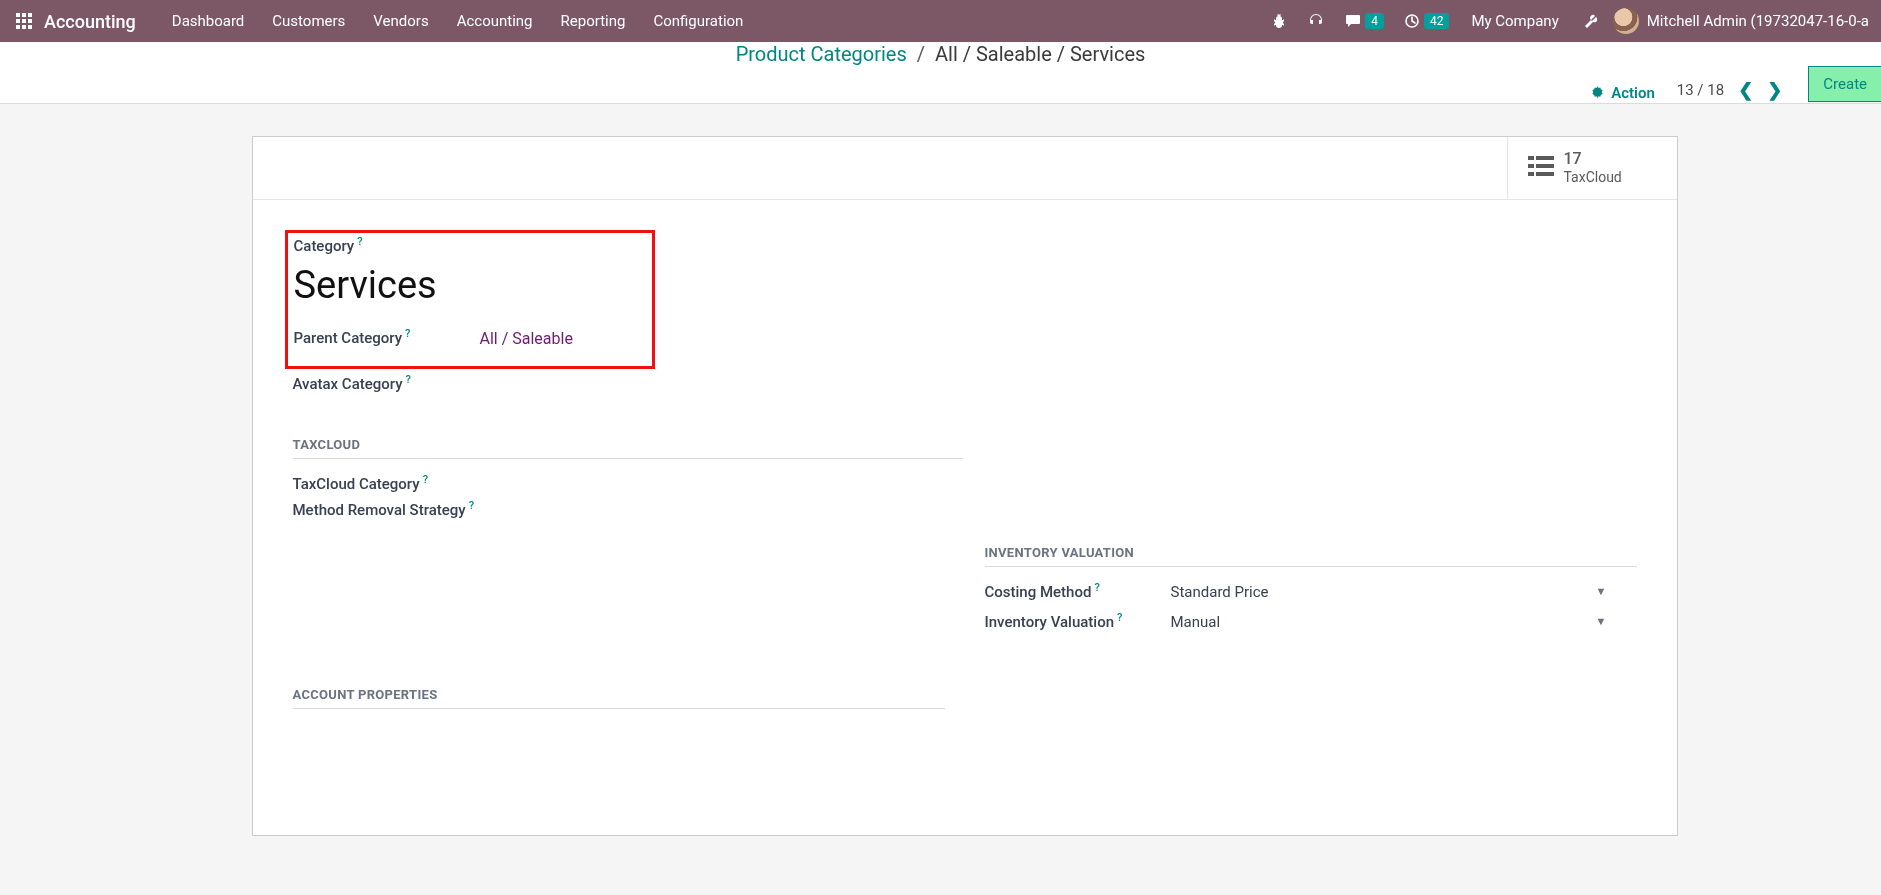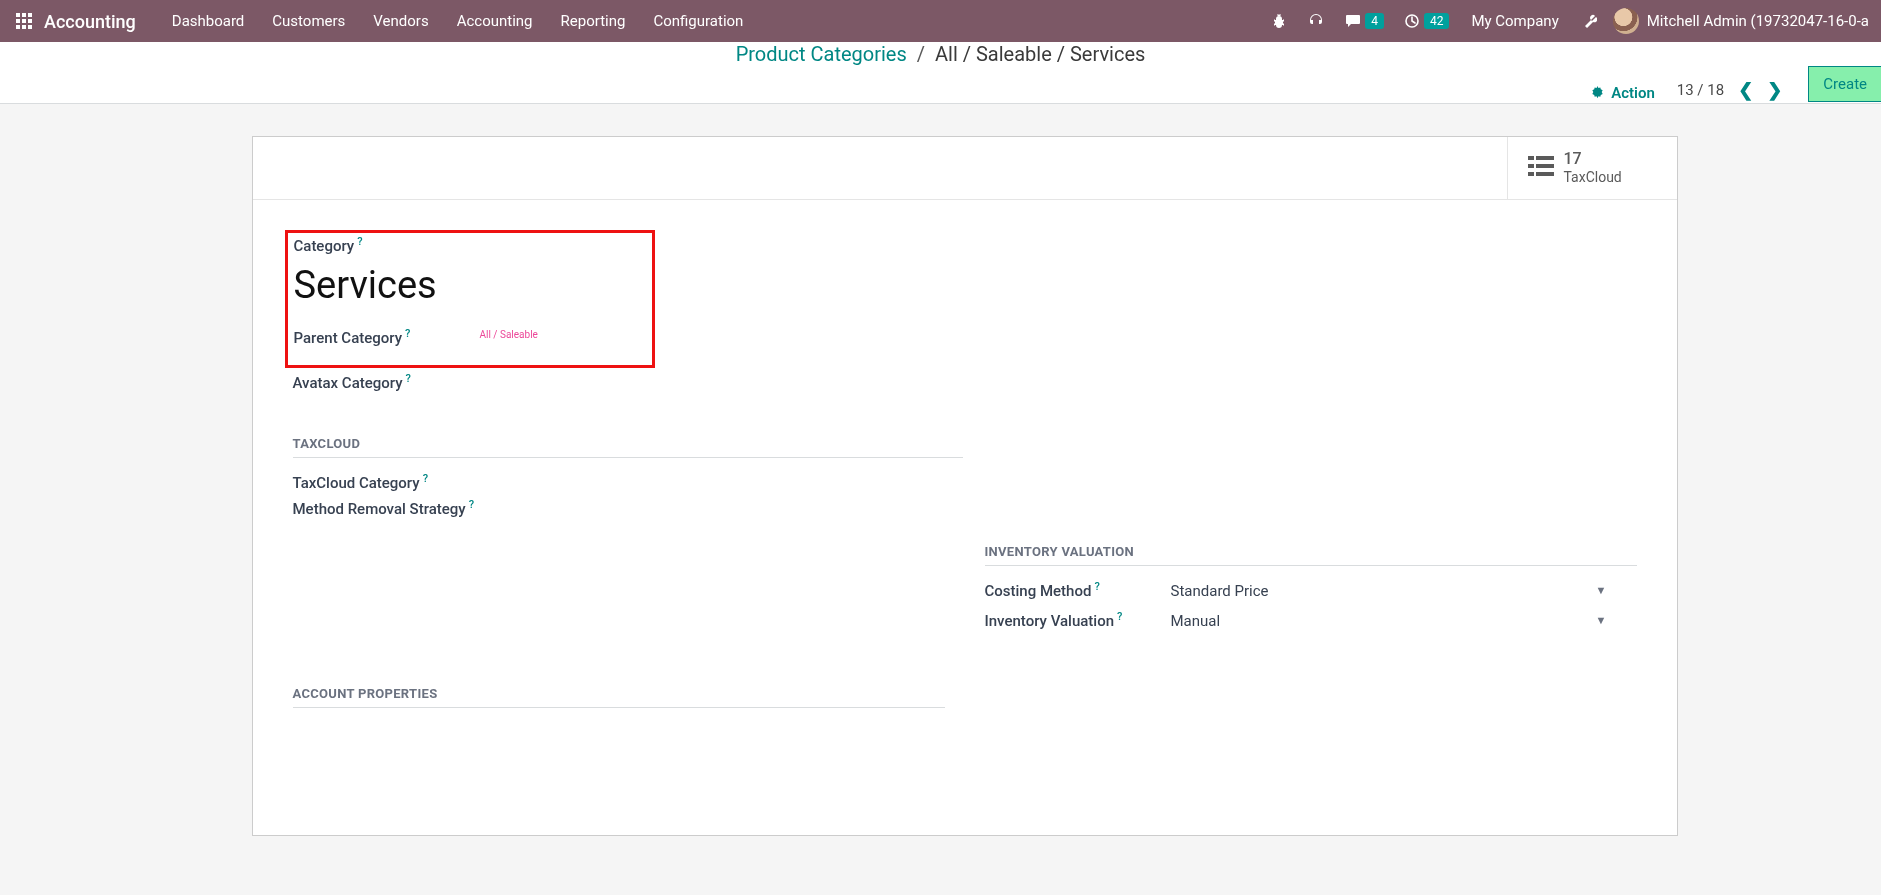--- a/index.html
+++ b/index.html
@@ -40,21 +40,21 @@
   .stat-button .stat-icon svg { fill: #5a5a5a; }
   .stat-button .stat-text { display: flex; flex-direction: column; font-size: 14px; color: #5a5a5a; line-height: 1.25; }
   .stat-button .stat-num { font-weight: 500; font-size: 16px; }
 
   .sheet-body { padding: 30px 40px; }
   .highlight-box { border: 3px solid #e11; padding: 4px 6px 10px; width: 370px; margin-bottom: 6px; margin-left: -8px; }
   .field-row { display: flex; margin-bottom: 8px; }
   .field-label { font-size: 15px; color: #374151; font-weight: 500; min-width: 186px; display: inline-flex; align-items: flex-start; }
   .field-label .help { color: #008784; font-size: 11px; margin-left: 3px; cursor: pointer; position: relative; top: -2px; }
   .title-value { font-size: 38px; color: #111; font-weight: 400; margin: 4px 0 22px; }
-  .field-value { font-size: 10px; color: #ec4899; }
+  .field-value { font-size: 16px; color: #701a75; }
 
   .section-title { font-size: 13px; color: #6b7280; font-weight: 700; letter-spacing: .3px; text-transform: uppercase; border-bottom: 1px solid #d9dcde; padding-bottom: 6px; margin-top: 44px; margin-bottom: 16px; }
 
   .two-col { display: flex; gap: 40px; }
   .col { flex: 1; max-width: 670px; }
 
   .dropdown-row { display: flex; align-items: center; margin-bottom: 12px; }
   .dropdown-row .field-label { min-width: 186px; }
   .dropdown-value { flex: 1; display: flex; align-items: center; justify-content: space-between; color: #374151; font-size: 15px; padding-right: 30px; cursor: pointer; }
   .dropdown-caret { font-size: 11px; color: #6b7280; }

